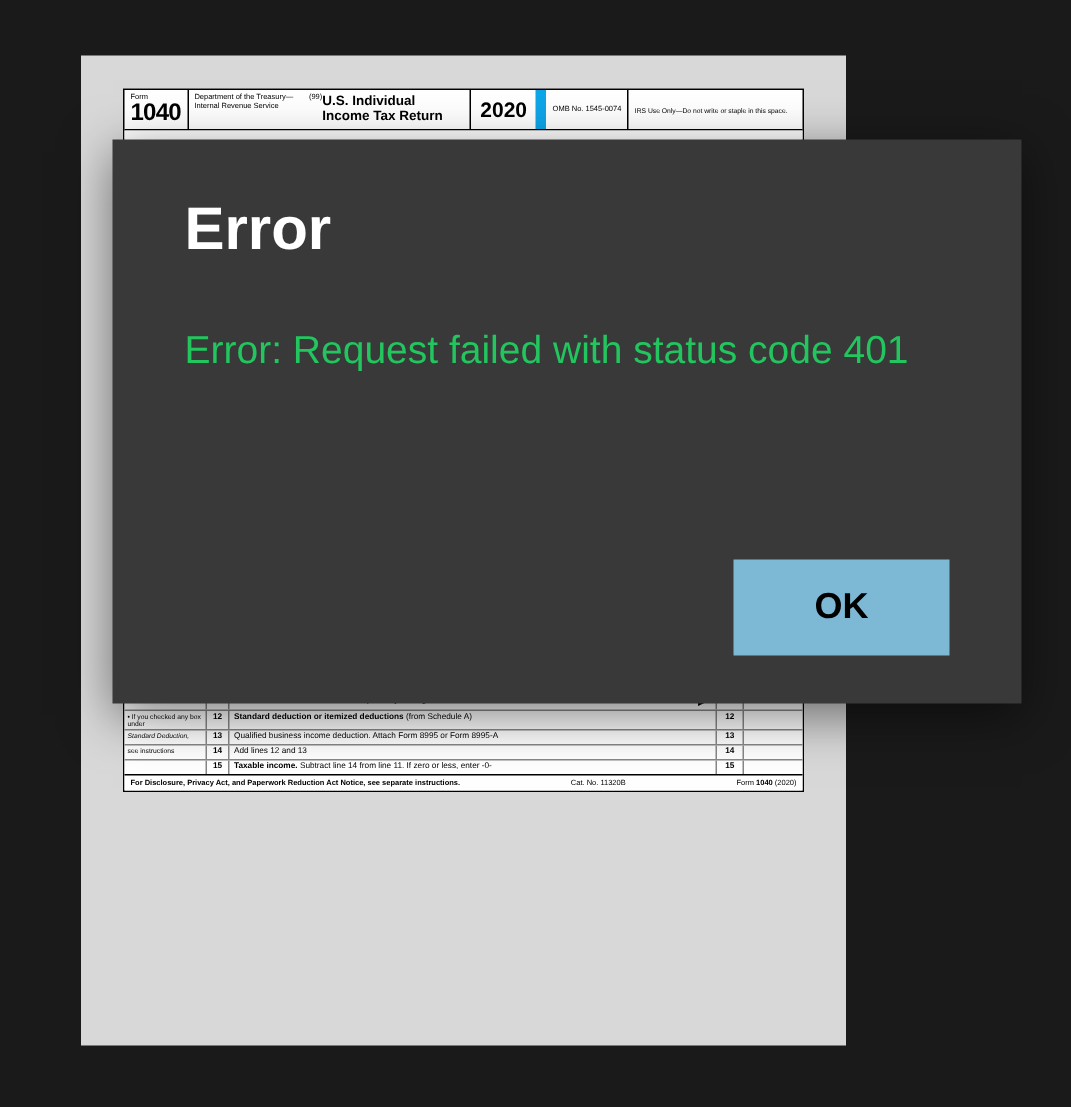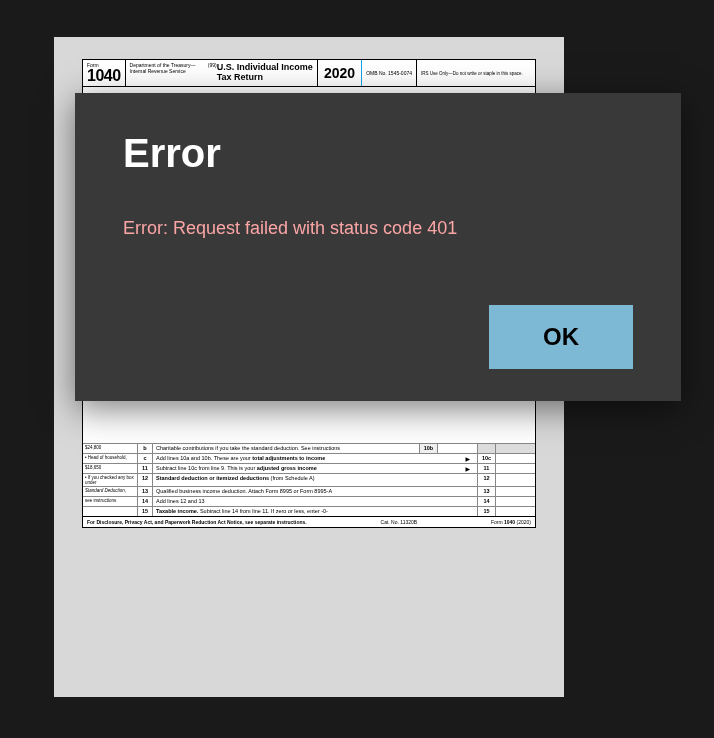--- a/index.html
+++ b/index.html
@@ -74,21 +74,21 @@
       font-size: 5px;
     }
 
     .form-title {
       font-size: 9px;
       font-weight: bold;
     }
 
     .form-year-box {
       border-left: 1px solid #000;
-      border-right: 1px solid #0ea5e9;
+      border-right: 7px solid #0ea5e9;
       padding: 2px 6px;
       display: flex;
       align-items: center;
     }
 
     .form-year {
       font-size: 14px;
       font-weight: bold;
     }
 
@@ -181,38 +181,38 @@
       border-top: 1px solid #000;
       font-size: 5px;
     }
 
     
     .modal-overlay {
       position: absolute;
       left: 75px;
       top: 93px;
       width: 606px;
-      height: 308px;
+      height: 376px;
       background: #393939;
       box-shadow: 0 8px 32px rgba(0,0,0,0.5);
       display: flex;
       flex-direction: column;
       padding: 38px 48px 32px 48px;
     }
 
     .modal-title {
       color: #ffffff;
       font-size: 40px;
       font-weight: 600;
       margin-bottom: 42px;
     }
 
     .modal-message {
-      color: #fca5a5;
-      font-size: 18px;
+      color: #22c55e;
+      font-size: 26px;
       font-weight: 400;
       flex: 1;
     }
 
     .modal-actions {
       display: flex;
       justify-content: flex-end;
       align-items: flex-end;
     }
 

